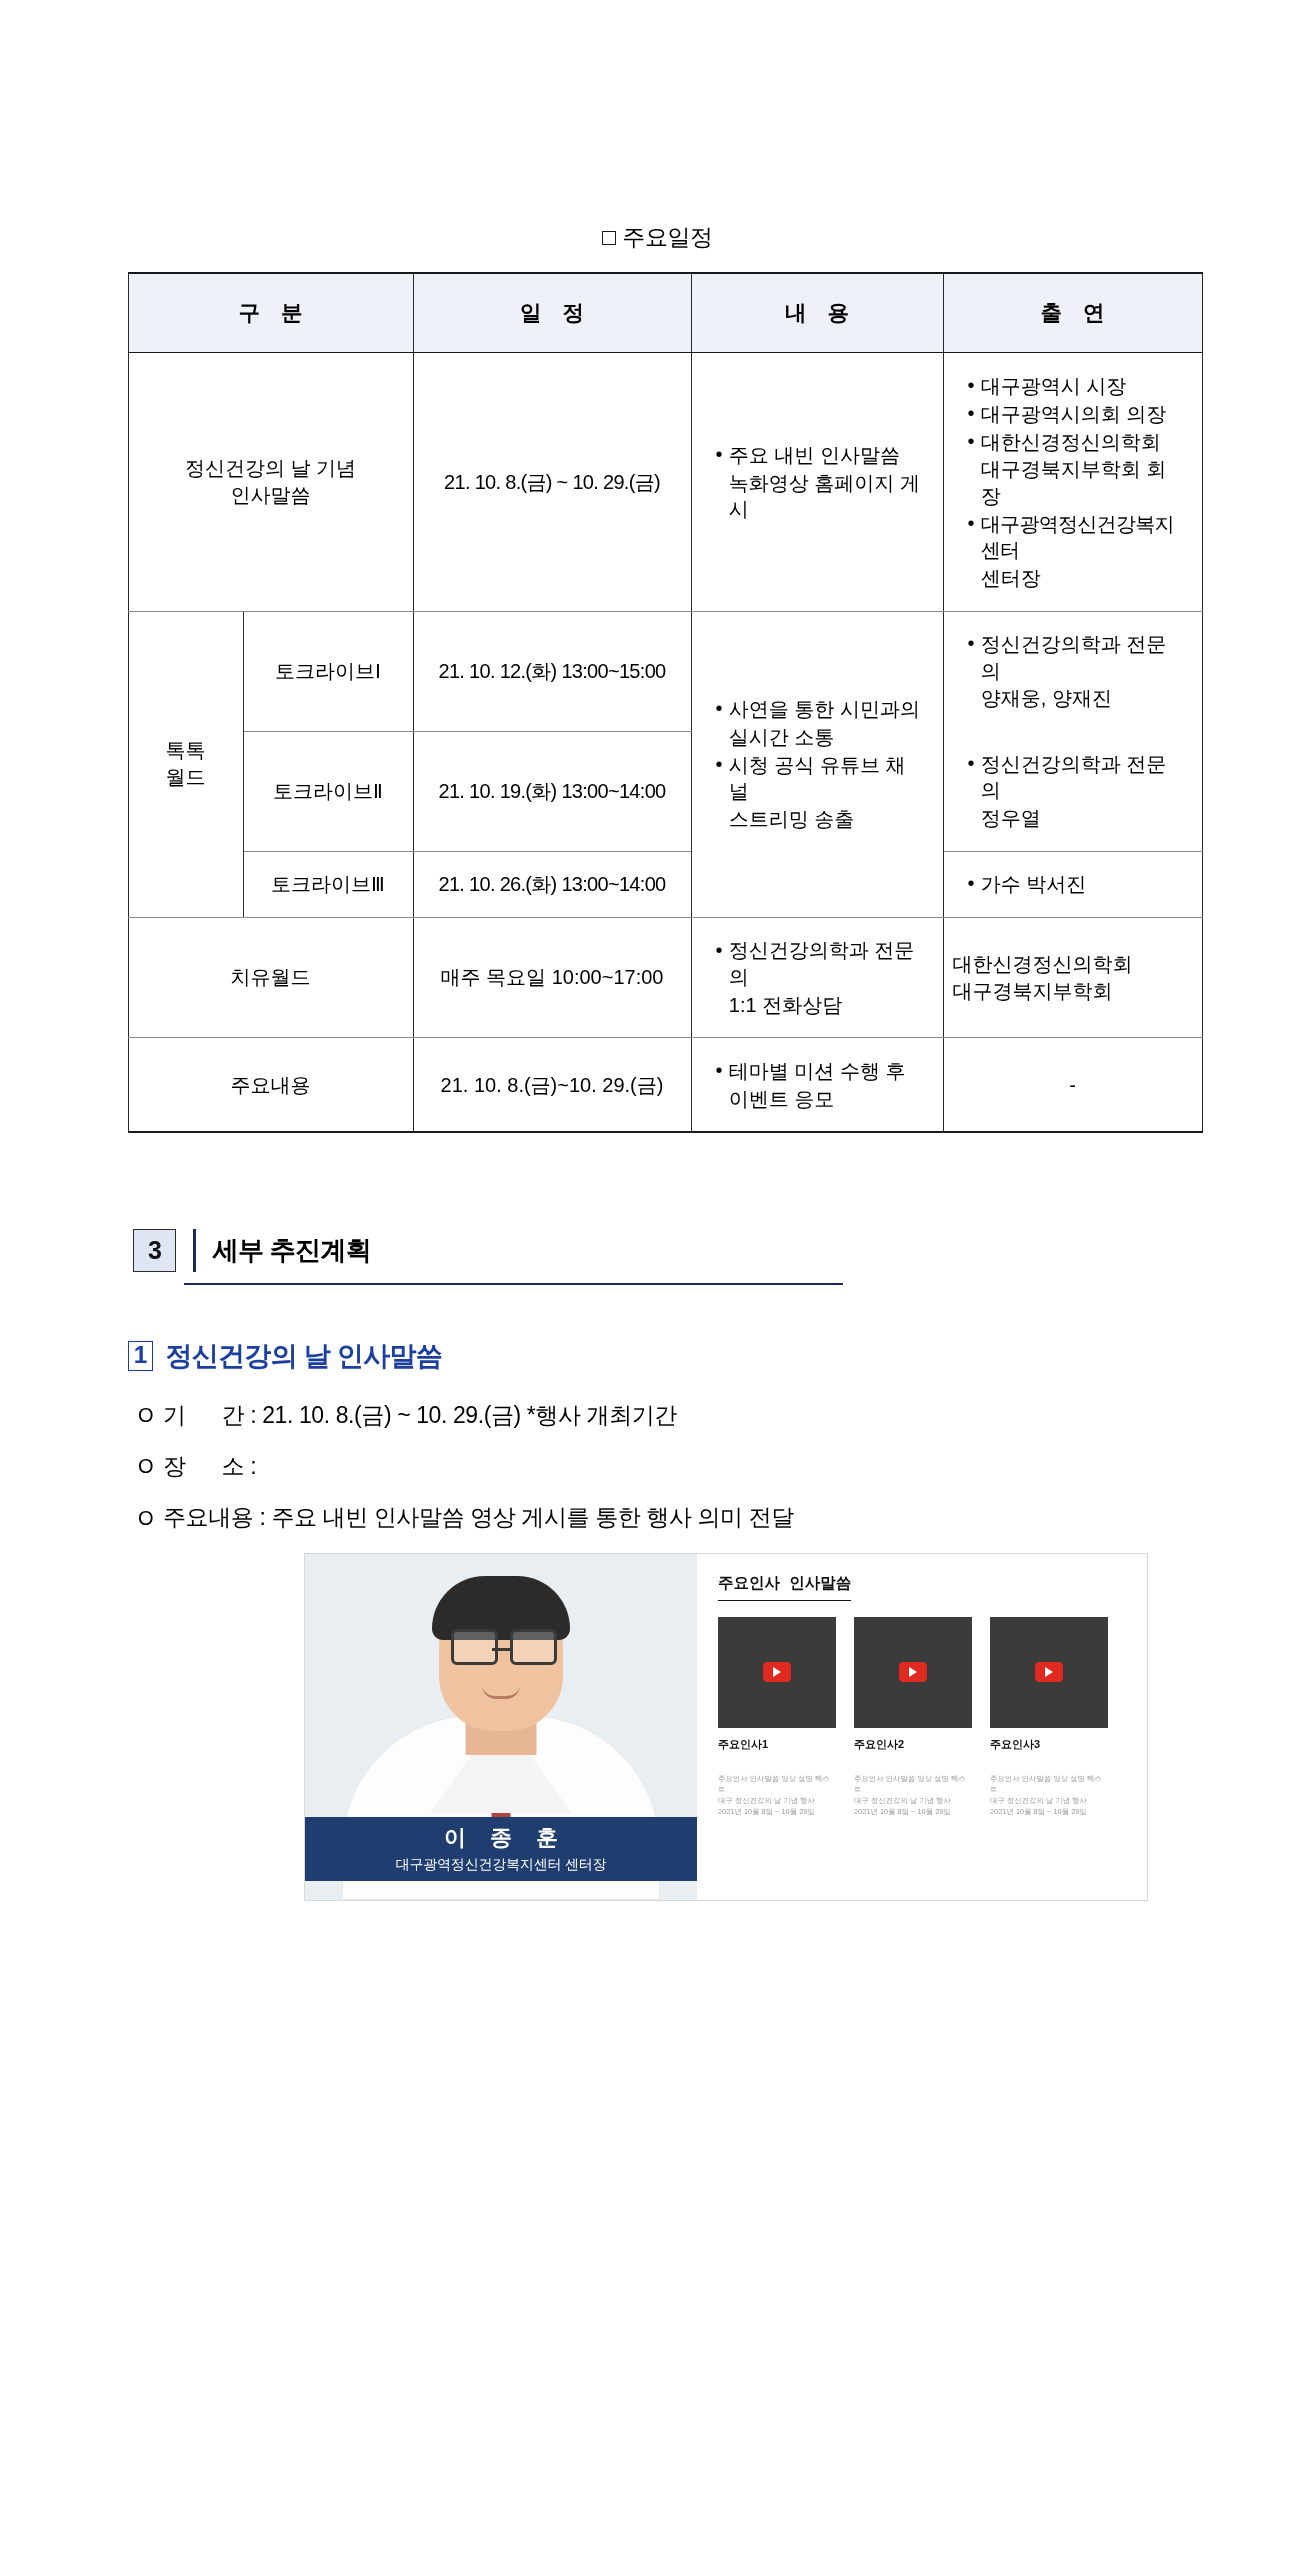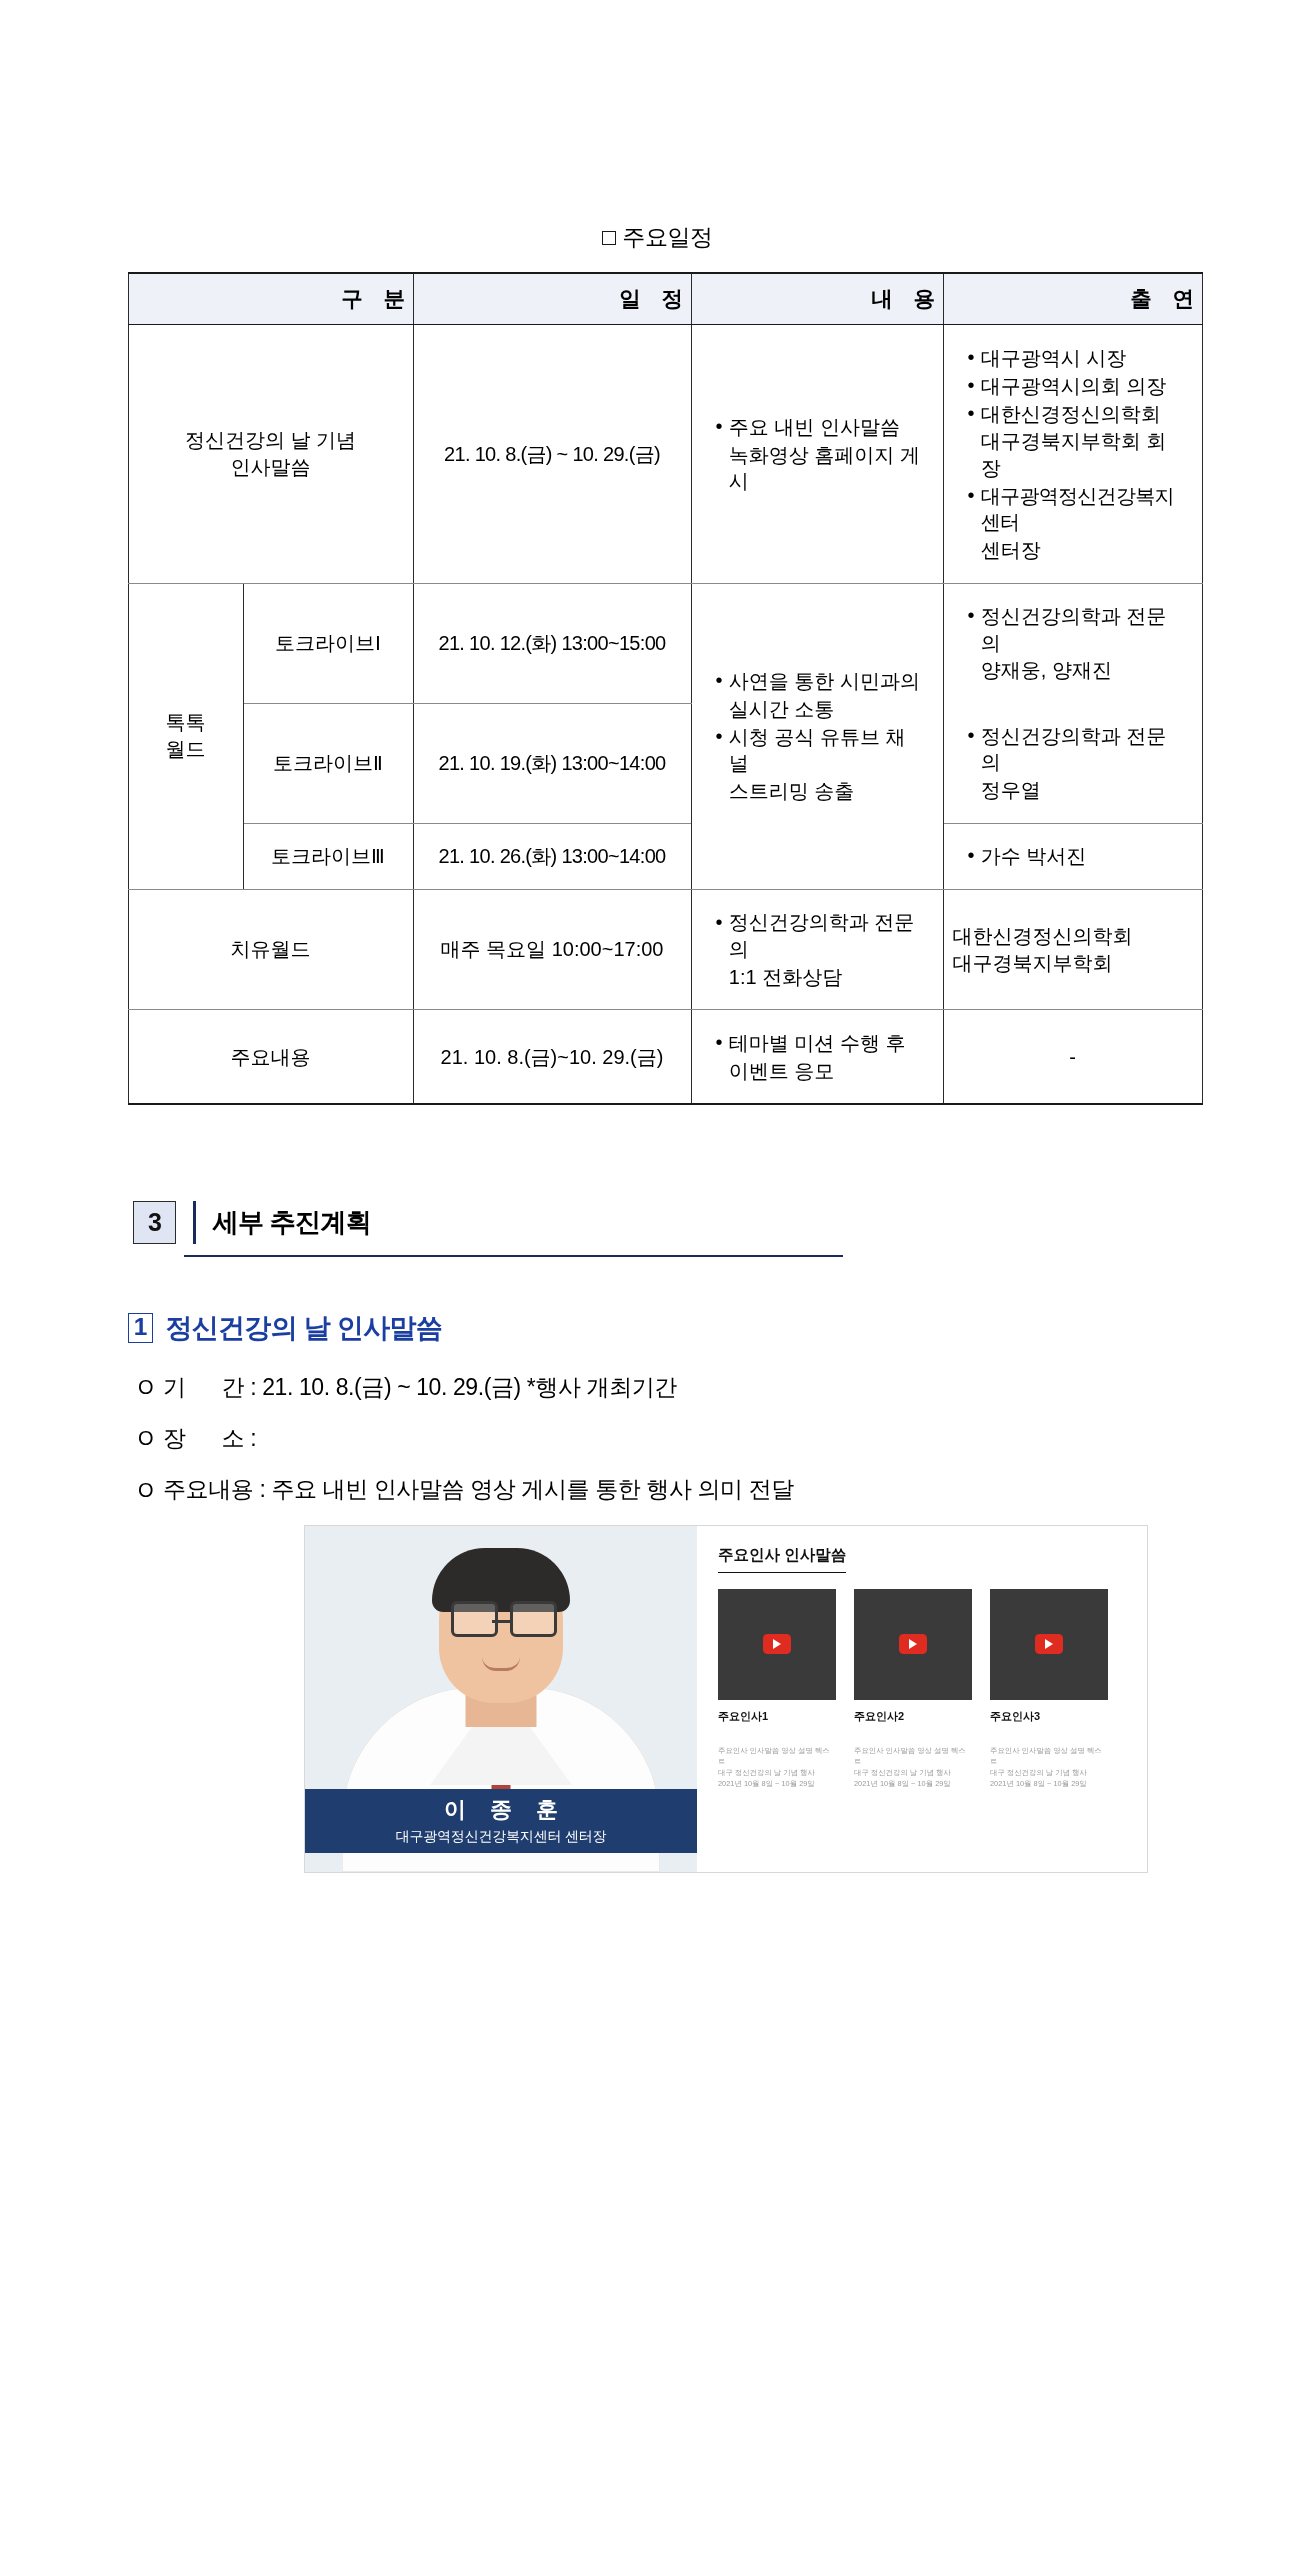--- a/index.html
+++ b/index.html
@@ -52,27 +52,27 @@
     border-right: 0.7px solid #2b2b2b;
     border-top: 0.7px solid #8a8a8a;
     border-bottom: 0.7px solid #8a8a8a;
     padding: 7.4px 9px;
     font-size: 20px;
     vertical-align: middle;
     line-height: 1.32;
   }
   table.schedule thead th {
     background: #eef1f8;
-    text-align: right;
+    text-align: center;
     font-weight: bold;
     letter-spacing: 7.4px;
     text-indent: 7.4px;
     border-top: 2.2px solid #1a1a1a;
     border-bottom: 1.5px solid #1a1a1a;
-    padding: 11px 0;
+    padding: 25px 0;
     font-size: 21.5px;
   }
   table.schedule tbody tr.last td {
     border-bottom: 2.2px solid #1a1a1a;
   }
   .c-center { text-align: center; }
   .bullets {
     margin: 12px;
     padding: 0;
     list-style: none;
@@ -322,20 +322,21 @@
     box-sizing: border-box;
   }
   .fr-title {
     font-size: 15.5px;
     font-weight: bold;
     color: #111;
     border-bottom: 1.5px solid #111;
     padding-bottom: 6px;
     margin-bottom: 16.3px;
     display: inline-block;
+    font-family: Liberation Mono, monospace;
   }
   .thumbs {
     display: flex;
     gap: 18px;
   }
   .thumb-col { width: 118px; }
   .thumb {
     width: 118px;
     height: 111px;
     background: #3a3a3a;

